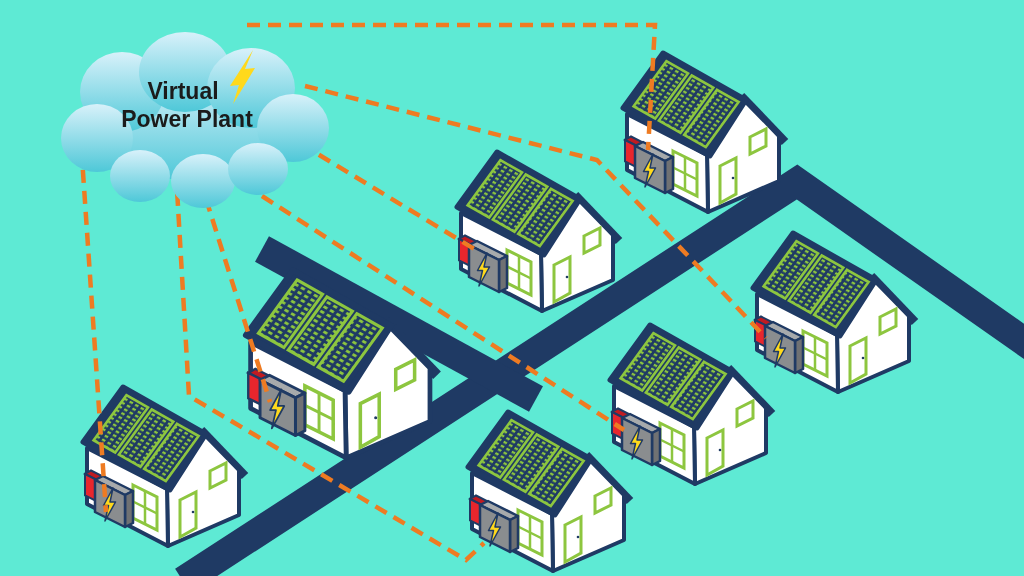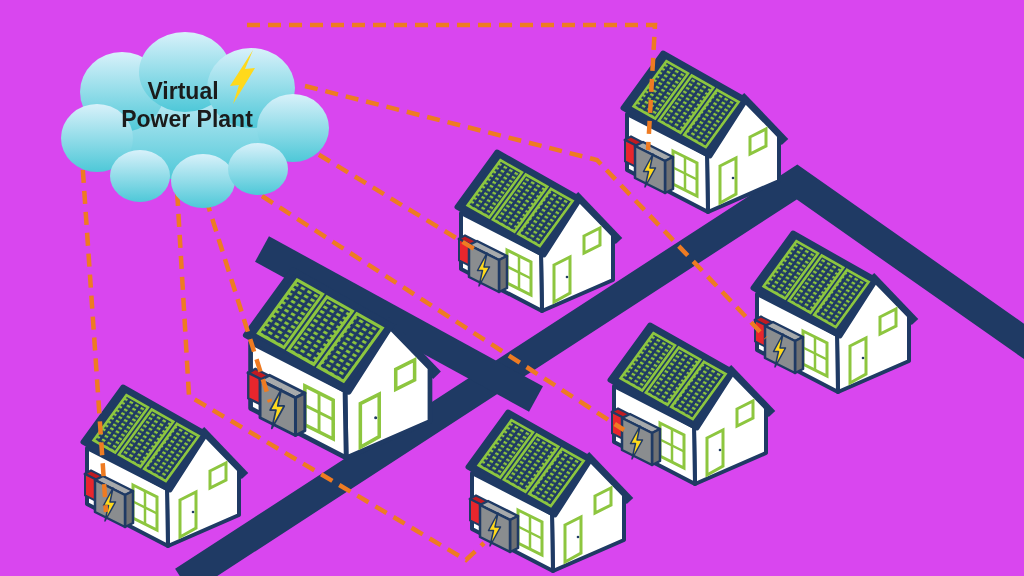--- a/index.html
+++ b/index.html
@@ -1,17 +1,17 @@
 <!DOCTYPE html>
 <html><head>
 <meta charset="utf-8">
 <style>
   html,body{margin:0;padding:0;background:#ffffff;}
   body{font-family:"Liberation Sans", sans-serif;}
-  #stage{position:relative;width:1024px;height:576px;background:#d946ef;overflow:hidden;}
+  #stage{position:relative;width:1024px;height:576px;background:#5eead4;overflow:hidden;}
   svg{display:block;}
   .cloud-label{font-family:"Liberation Sans", sans-serif;font-weight:700;}
 </style>
 </head>
 <body>
 
 <div id="stage">
 <svg id="scene" width="1024" height="576" viewBox="0 0 1024 576">
   <defs>
     <linearGradient id="cloudg" x1="0" y1="0" x2="0" y2="1">

